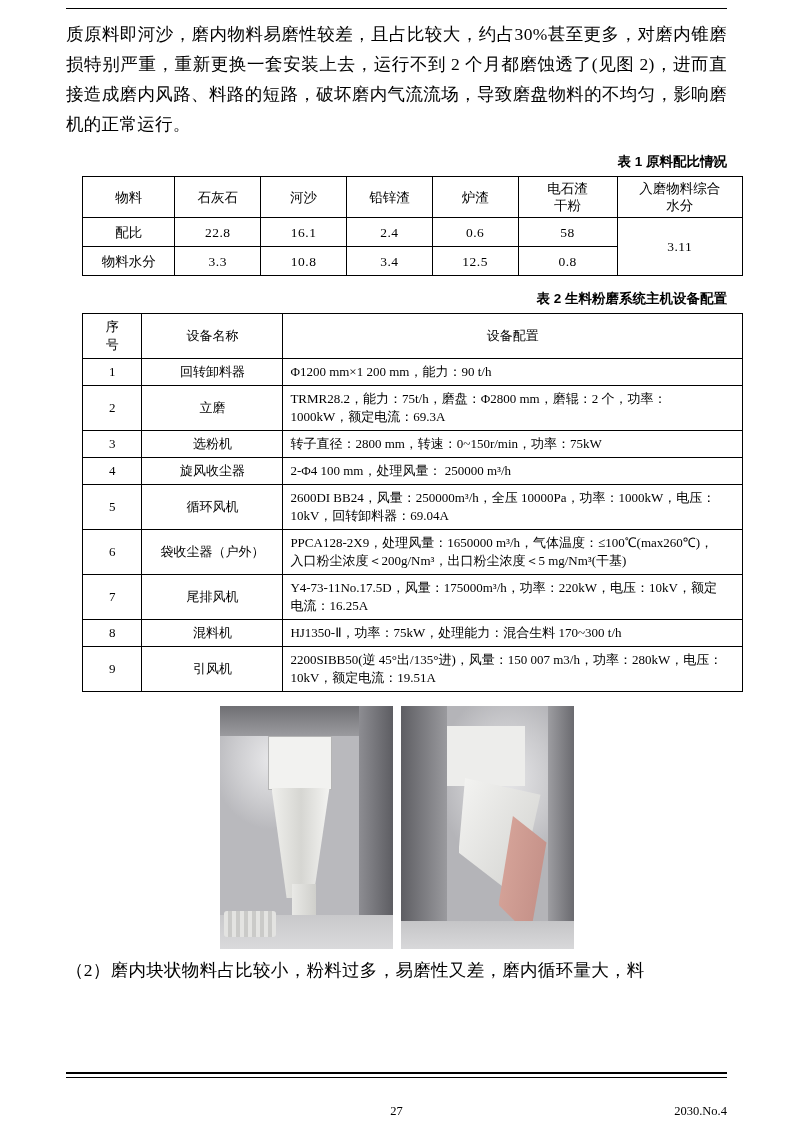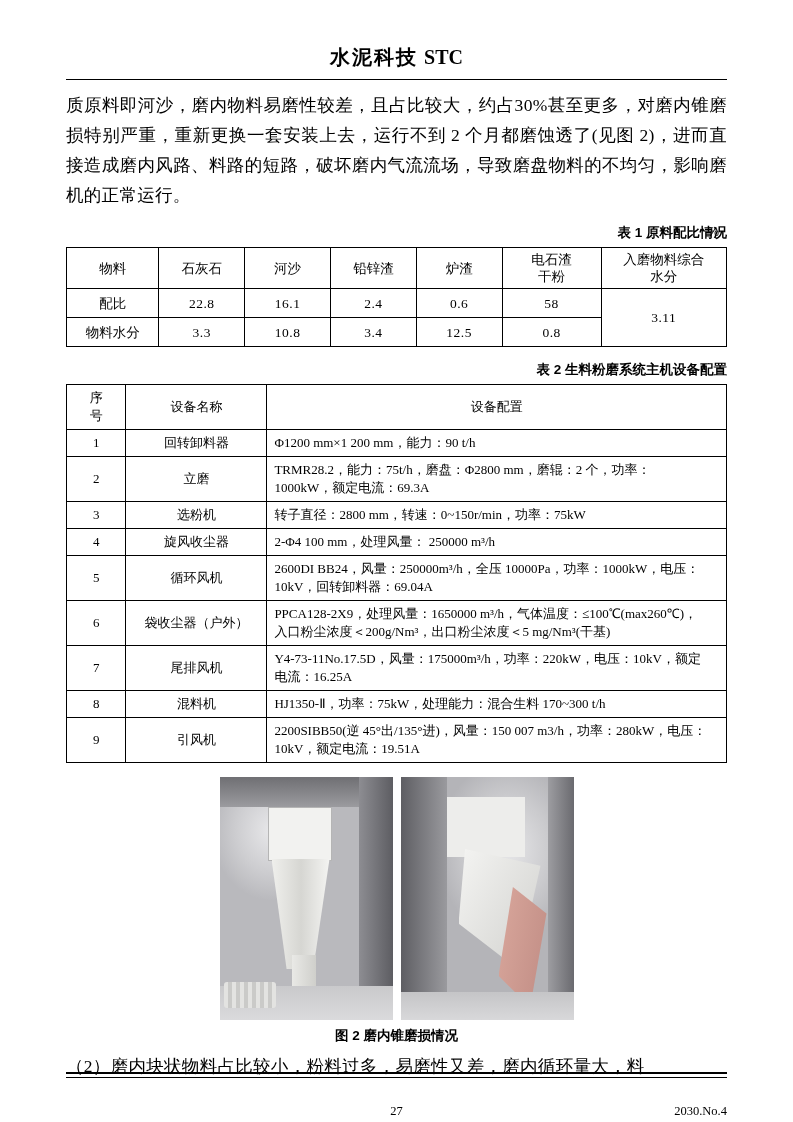--- a/index.html
+++ b/index.html
@@ -73,20 +73,21 @@
     top: 0;
     font-weight: normal;
     font-size: 13px;
   }
   
   table {
     border-collapse: collapse;
     width: 100%;
     font-size: 13.5px;
     font-family: "Liberation Serif", serif;
+    margin-left: 16px;
   }
   table td, table th {
     border: 1px solid #000;
     text-align: center;
     vertical-align: middle;
     padding: 3px 4px;
     font-weight: normal;
   }
   #table1 td {
     height: 22px;
@@ -206,23 +207,20 @@
     right: 0;
   }
 </style>
 </head>
 <body>
 
 <div class="page">
 
   <div class="content">
 
-    <div class="doc-header">
-      <span>水泥科技</span><span class="stc">STC</span>
-    </div>
     <div class="header-rule"></div>
 
     <div class="para">质原料即河沙，磨内物料易磨性较差，且占比较大，约占30%甚至更多，对磨内锥磨损特别严重，重新更换一套安装上去，运行不到 2 个月都磨蚀透了(见图 2)，进而直接造成磨内风路、料路的短路，破坏磨内气流流场，导致磨盘物料的不均匀，影响磨机的正常运行。</div>
 
     <div class="tbl-caption">
       <span>表 1  原料配比情况</span>
       <span class="unit">%</span>
     </div>
     <table id="table1">
       <tbody>
@@ -333,21 +331,20 @@
       </div>
       <div class="photo right">
         <div class="ph-shape r-dark-left"></div>
         <div class="ph-shape r-dark-right"></div>
         <div class="ph-shape r-panel"></div>
         <div class="ph-shape r-blade"></div>
         <div class="ph-shape r-blade2"></div>
         <div class="ph-shape r-floor"></div>
       </div>
     </div>
-    <div class="fig-caption">图 2  磨内锥磨损情况</div>
 
     <div class="para-bottom">（2）磨内块状物料占比较小，粉料过多，易磨性又差，磨内循环量大，料</div>
 
   </div>
 
   <div class="footer-rule"></div>
   <div class="footer-rule-2"></div>
   <div class="footer">
     <span class="pg">27</span>
     <span class="issue">2030.No.4</span>

